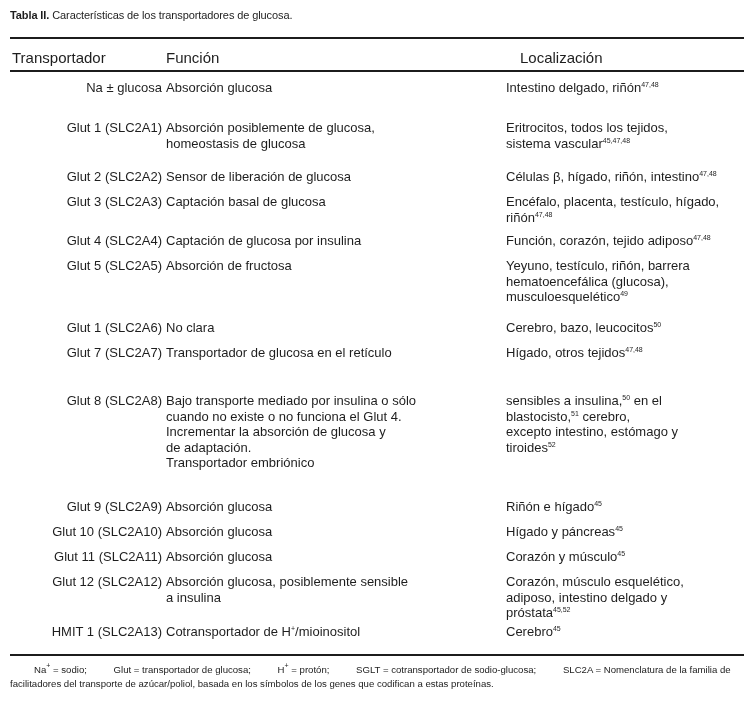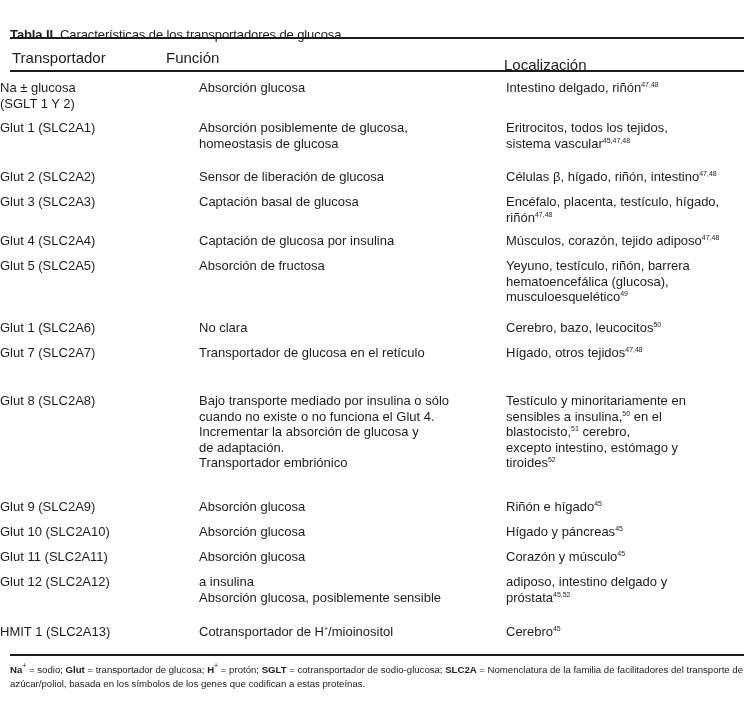--- a/index.html
+++ b/index.html
@@ -1,62 +1,61 @@
 <!DOCTYPE html>
 <html><head>
   <meta charset="utf-8">
   <style>
     html, body { margin: 0; padding: 0; background: #ffffff; }
     body {
       width: 750px; height: 702px; overflow: hidden; position: relative;
       font-family: "Liberation Sans", sans-serif; color: #1e1e1e;
     }
     .title {
-      position: absolute; left: 10px; top: 27px; font-size: 13px; letter-spacing: -0.1px;
+      position: absolute; left: 10px; top: 9px; font-size: 11px; letter-spacing: -0.1px;
     }
     .title b { font-weight: bold; }
     .rule { position: absolute; left: 10px; width: 734px; background: #1c1c1c; }
     .rule.top { top: 37px; height: 2px; }
     .rule.mid { top: 70px; height: 1.5px; }
     .rule.bot { top: 654px; height: 2px; }
     .hdr { position: absolute; top: 49px; font-size: 15px; }
     .col1 { left: 12px; }
     .col2 { left: 166px; }
-    .col3 { left: 504px; margin-top: 7px; }
+    .col3 { left: 520px; }
     .row { position: absolute; left: 0; width: 750px; font-size: 13px; line-height: 15.5px; }
     .cell { position: absolute; top: 0; }
-    .cell.c1 { left: 0; width: 150px; }
-    .cell.c2 { left: 166px; width: 300px; margin-left: 33px; }
+    .cell.c1 { left: 12px; width: 150px; text-align: right; }
+    .cell.c2 { left: 166px; width: 300px; }
     .cell.c3 { left: 506px; width: 240px; }
     sup { font-size: 7px; vertical-align: 5px; line-height: 0; }
     .foot {
       position: absolute; left: 10px; top: 663px; width: 740px;
       font-size: 9.6px; line-height: 14px; color: #222;
     }
-    .foot b { font-weight: bold; }
+    .foot b { font-weight: normal; margin-left: 24px; }
   </style>
 </head>
 <body>
 
 <div class="title">
   <b>Tabla II.</b>
   <span>Características de los transportadores de glucosa.</span>
 </div>
 
 <div class="rule top"></div>
 <div class="hdr col1">Transportador</div>
 <div class="hdr col2">Función</div>
 <div class="hdr col3">Localización</div>
 <div class="rule mid"></div>
 
 <div id="rows">
     <div class="row" style="top: 80px;">
       <div class="cell c1">
         <div><span>Na ± glucosa</span></div>
-        <div><span>(SGLT 1 Y 2)</span></div>
       </div>
       <div class="cell c2">
         <div><span></span></div>
         <div><span>Absorción glucosa</span></div>
       </div>
       <div class="cell c3">
         <div><span></span></div>
         <div><span>Intestino delgado, riñón</span><sup>47,48</sup></div>
       </div>
     </div>
@@ -97,21 +96,21 @@
       </div>
     </div>
     <div class="row" style="top: 233px;">
       <div class="cell c1">
         <div><span>Glut 4 (SLC2A4)</span></div>
       </div>
       <div class="cell c2">
         <div><span>Captación de glucosa por insulina</span></div>
       </div>
       <div class="cell c3">
-        <div><span>Músculos, corazón, tejido adiposo</span><sup>47,48</sup></div>
+        <div><span>Función, corazón, tejido adiposo</span><sup>47,48</sup></div>
       </div>
     </div>
     <div class="row" style="top: 258px;">
       <div class="cell c1">
         <div><span>Glut 5 (SLC2A5)</span></div>
       </div>
       <div class="cell c2">
         <div><span>Absorción de fructosa</span></div>
       </div>
       <div class="cell c3">
@@ -147,21 +146,20 @@
         <div><span>Glut 8 (SLC2A8)</span></div>
       </div>
       <div class="cell c2">
         <div><span>Bajo transporte mediado por insulina o sólo</span></div>
         <div><span>cuando no existe o no funciona el Glut 4.</span></div>
         <div><span>Incrementar la absorción de glucosa y</span></div>
         <div><span>de adaptación.</span></div>
         <div><span>Transportador embriónico</span></div>
       </div>
       <div class="cell c3">
-        <div><span>Testículo y minoritariamente en</span></div>
         <div><span>sensibles a insulina,</span><sup>50</sup><span> en el</span></div>
         <div><span>blastocisto,</span><sup>51</sup><span> cerebro,</span></div>
         <div><span>excepto intestino, estómago y</span></div>
         <div><span>tiroides</span><sup>52</sup></div>
       </div>
     </div>
     <div class="row" style="top: 499px;">
       <div class="cell c1">
         <div><span>Glut 9 (SLC2A9)</span></div>
       </div>
@@ -192,24 +190,25 @@
       </div>
       <div class="cell c3">
         <div><span>Corazón y músculo</span><sup>45</sup></div>
       </div>
     </div>
     <div class="row" style="top: 574px;">
       <div class="cell c1">
         <div><span>Glut 12 (SLC2A12)</span></div>
       </div>
       <div class="cell c2">
+        <div><span>Absorción glucosa, posiblemente sensible</span></div>
         <div><span>a insulina</span></div>
-        <div><span>Absorción glucosa, posiblemente sensible</span></div>
-      </div>
-      <div class="cell c3">
+      </div>
+      <div class="cell c3">
+        <div><span>Corazón, músculo esquelético,</span></div>
         <div><span>adiposo, intestino delgado y</span></div>
         <div><span>próstata</span><sup>45,52</sup></div>
       </div>
     </div>
     <div class="row" style="top: 624px;">
       <div class="cell c1">
         <div><span>HMIT 1 (SLC2A13)</span></div>
       </div>
       <div class="cell c2">
         <div><span>Cotransportador de H</span><sup>+</sup><span>/mioinositol</span></div>

